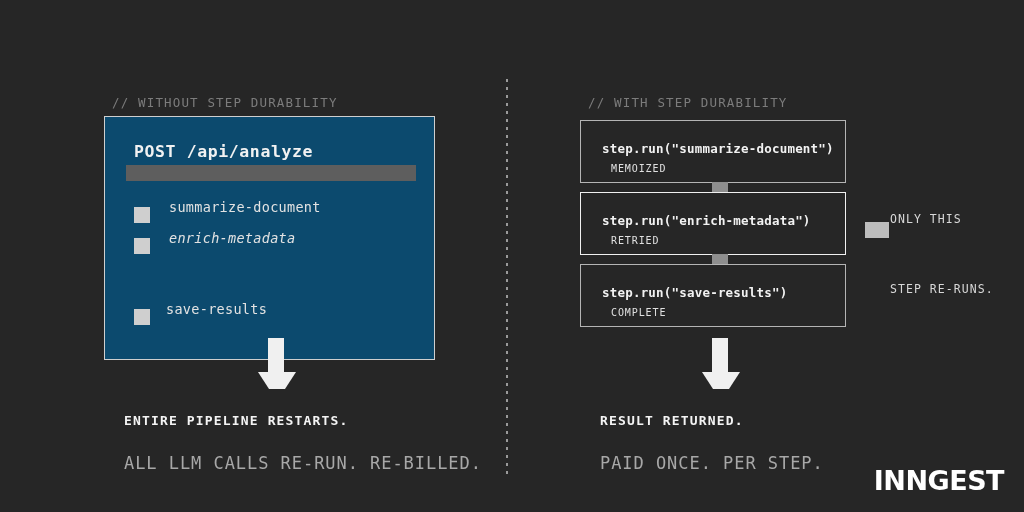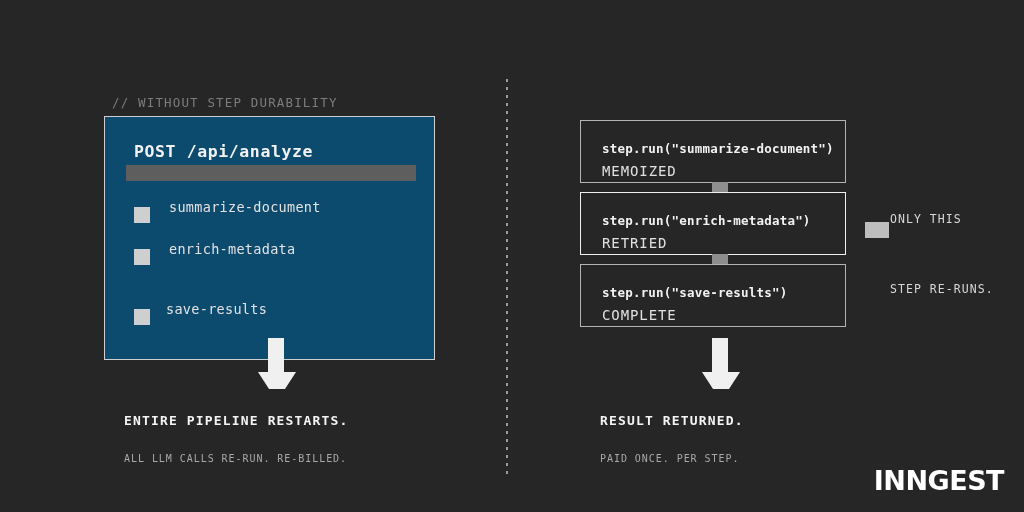--- a/index.html
+++ b/index.html
@@ -97,23 +97,23 @@
     left:13px; top:12px;
     font-family:"DejaVu Sans Mono", monospace;
     font-size:12.5px;
     font-weight:bold;
     letter-spacing:0.2px;
     color:#f2f2f2;
     white-space:nowrap;
   }
   .step-status {
     position:absolute;
-    left:13px; top:34px;
-    font-family:"DejaVu Sans Mono", monospace;
-    font-size:14px;
+    left:22px; top:34px;
+    font-family:"DejaVu Sans Mono", monospace;
+    font-size:10px;
     letter-spacing:0.9px;
     color:#e0e0e0;
     white-space:nowrap;
   }
 
   
   .connector {
     position:absolute;
     left:696px;
     width:1.4px;
@@ -166,21 +166,21 @@
     font-family:"DejaVu Sans Mono", monospace;
     font-size:13px;
     font-weight:bold;
     letter-spacing:1.15px;
     color:#f4f4f4;
     white-space:nowrap;
     margin-bottom:9px;
   }
   .outcome-secondary {
     font-family:"DejaVu Sans Mono", monospace;
-    font-size:10px;
+    font-size:17px;
     letter-spacing:0.95px;
     color:#a8a8a8;
     white-space:nowrap;
   }
   #outcome-left  { left:92px;  top:381px; }
   #outcome-right { left:568px; top:381px; }
 
   
   #logo {
     position:absolute;
@@ -203,40 +203,41 @@
   <div id="comment-left" class="comment">// WITHOUT STEP DURABILITY</div>
 
   <div id="monolith-card">
     <div id="monolith-title">POST /api/analyze</div>
     <div id="monolith-rule"></div>
 
     <div class="mono-item" style="top:66px;">
       <span class="mono-dot"></span>
       <span class="mono-label">summarize-document</span>
     </div>
-    <div class="mono-item" style="top:108px;">
+    <div class="mono-item" style="top:97px;font-style:italic;">
       <span class="mono-dot"></span>
       <span class="mono-label">enrich-metadata</span>
     </div>
     <div class="mono-item" style="top:168px;gap:8px;">
       <span class="mono-dot"></span>
       <span class="mono-label">save-results</span>
     </div>
   </div>
 
   <div id="arrow-left" class="arrow">
     <div class="shaft"></div>
     <div class="head"></div>
   </div>
 
   <div id="outcome-left" class="outcome">
     <div class="outcome-primary">ENTIRE PIPELINE RESTARTS.</div>
     <div class="outcome-secondary">ALL LLM CALLS RE-RUN. RE-BILLED.</div>
   </div>
 
+  <div id="comment-right" class="comment">// WITH STEP DURABILITY</div>
 
   <div class="step-box" style="top:104px; height:63px;">
     <div class="step-call">step.run("summarize-document")</div>
     <div class="step-status">MEMOIZED</div>
   </div>
 
   <div id="connector-1" class="connector"></div>
 
   <div class="step-box highlight" style="top:176px; height:63px;">
     <div class="step-call">step.run("enrich-metadata")</div>

